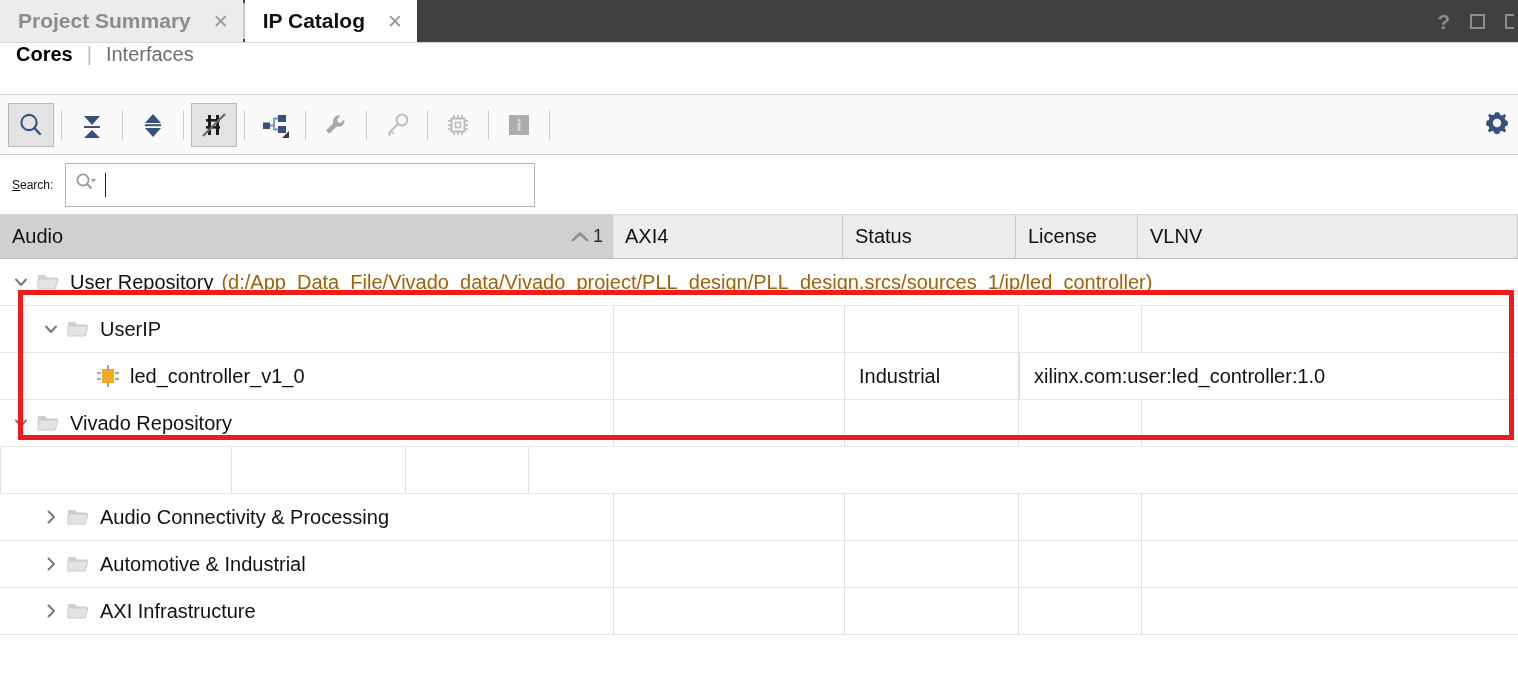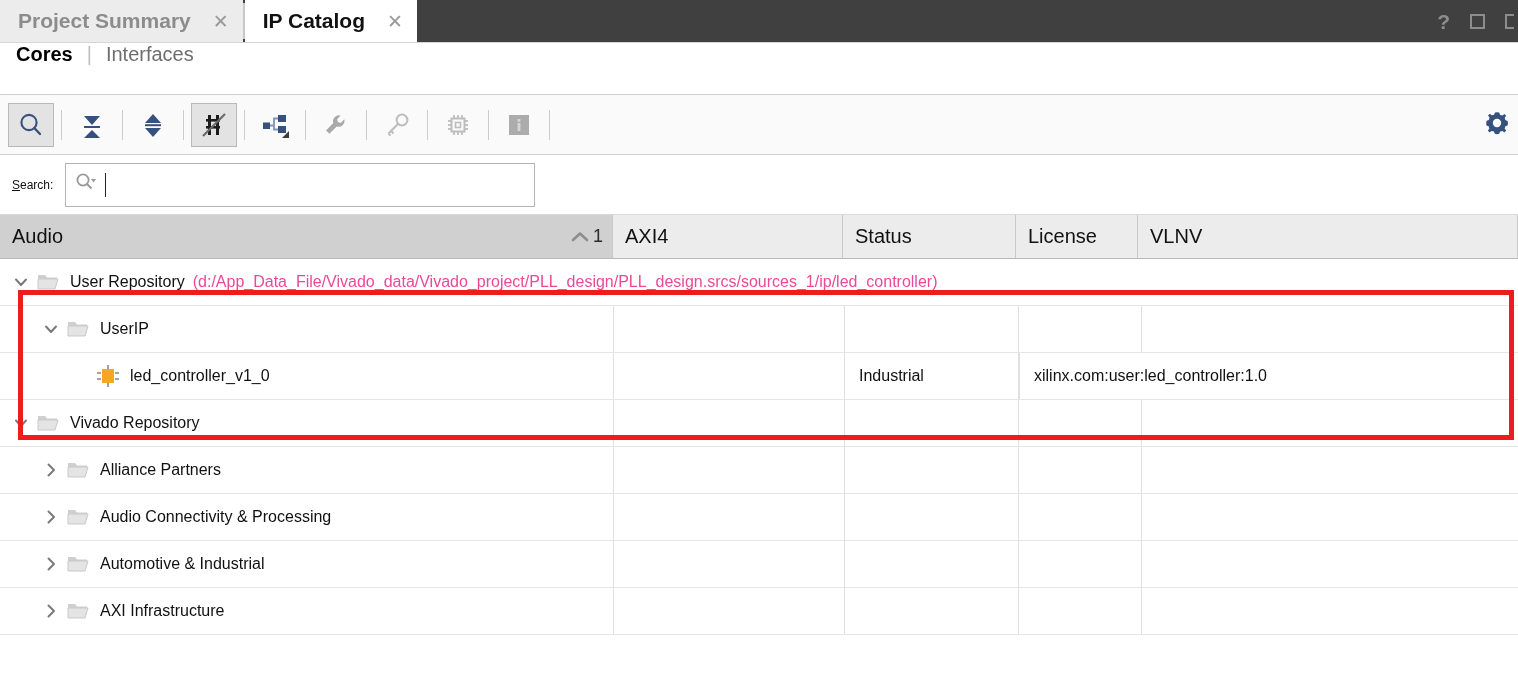--- a/index.html
+++ b/index.html
@@ -138,31 +138,31 @@
     padding-right: 9px;
   }
   .sort-num { font-size: 18px; color: #2a2a2a; }
 
   
   .tree { position: relative; background: #fff; }
   .row {
     display: flex; align-items: center;
     height: 47px;
     border-bottom: 1px solid #e6e6e6;
-    font-size: 16px;
+    font-size: 20px;
     cursor: pointer;
   }
   .cell-name { display: flex; align-items: center; height: 100%; flex: 0 0 auto; }
   .chev {
     width: 30px; display: flex; align-items: center; justify-content: center;
     color: #6f6f6f; flex: 0 0 30px;
   }
   .folder { margin-right: 10px; display: flex; align-items: center; }
   .name-text { color: #111; white-space: nowrap; }
-  .path-text { color: #ec4899; margin-left: 8px; white-space: nowrap; }
+  .path-text { color: #a16207; margin-left: 8px; white-space: nowrap; }
   .vsep { width: 1px; background: #e0e0e0; align-self: stretch; }
   .cell { display: flex; align-items: center; padding-left: 14px; height: 100%; color: #111; }
 
   
   .annot {
     position: absolute;
     border: 5px solid #ee1c1c;
     pointer-events: none;
     z-index: 30;
   }
@@ -426,34 +426,44 @@
         <div class="vsep"></div>
         <div class="cell" style="width: 230px;"></div>
         <div class="vsep"></div>
         <div class="cell" style="width: 173px;"></div>
         <div class="vsep"></div>
         <div class="cell" style="width: 122px;"></div>
         <div class="vsep"></div>
         <div class="cell" style="flex: 1 1 0%;"></div>
       </div>
       <div class="row">
+        <div class="vsep"></div>
+        <div class="cell" style="width: 230px;"></div>
+        <div class="vsep"></div>
+        <div class="cell" style="width: 173px;"></div>
+        <div class="vsep"></div>
+        <div class="cell" style="width: 122px;"></div>
+        <div class="vsep"></div>
+        <div class="cell" style="flex: 1 1 0%;"></div>
+      </div>
+      <div class="row">
         <div class="cell-name" style="width: 613px;">
           <div style="flex: 0 0 36px;"></div>
           <span class="chev">
             <svg width="18" height="18" viewBox="0 0 18 18">
               <polyline points="6.5,3.5 12,9 6.5,14.5" fill="none" stroke="#7a7a7a" stroke-width="2" stroke-linecap="round" stroke-linejoin="round"></polyline>
             </svg>
           </span>
           <span class="folder">
             <svg width="24" height="22" viewBox="0 0 24 22">
               <path d="M2 4h7l2 2.4h10v1.6H2z" fill="#cfcfcf"></path>
               <path d="M2 8h20l-3 10H2z" fill="#e4e4e4" stroke="#c9c9c9" stroke-width="1"></path>
             </svg>
           </span>
-          <span class="name-text">Alliance Partners</span>
+          <span class="name-text">Audio Connectivity &amp; Processing</span>
         </div>
         <div class="vsep"></div>
         <div class="cell" style="width: 230px;"></div>
         <div class="vsep"></div>
         <div class="cell" style="width: 173px;"></div>
         <div class="vsep"></div>
         <div class="cell" style="width: 122px;"></div>
         <div class="vsep"></div>
         <div class="cell" style="flex: 1 1 0%;"></div>
       </div>
@@ -464,21 +474,21 @@
             <svg width="18" height="18" viewBox="0 0 18 18">
               <polyline points="6.5,3.5 12,9 6.5,14.5" fill="none" stroke="#7a7a7a" stroke-width="2" stroke-linecap="round" stroke-linejoin="round"></polyline>
             </svg>
           </span>
           <span class="folder">
             <svg width="24" height="22" viewBox="0 0 24 22">
               <path d="M2 4h7l2 2.4h10v1.6H2z" fill="#cfcfcf"></path>
               <path d="M2 8h20l-3 10H2z" fill="#e4e4e4" stroke="#c9c9c9" stroke-width="1"></path>
             </svg>
           </span>
-          <span class="name-text">Audio Connectivity &amp; Processing</span>
+          <span class="name-text">Automotive &amp; Industrial</span>
         </div>
         <div class="vsep"></div>
         <div class="cell" style="width: 230px;"></div>
         <div class="vsep"></div>
         <div class="cell" style="width: 173px;"></div>
         <div class="vsep"></div>
         <div class="cell" style="width: 122px;"></div>
         <div class="vsep"></div>
         <div class="cell" style="flex: 1 1 0%;"></div>
       </div>
@@ -489,45 +499,20 @@
             <svg width="18" height="18" viewBox="0 0 18 18">
               <polyline points="6.5,3.5 12,9 6.5,14.5" fill="none" stroke="#7a7a7a" stroke-width="2" stroke-linecap="round" stroke-linejoin="round"></polyline>
             </svg>
           </span>
           <span class="folder">
             <svg width="24" height="22" viewBox="0 0 24 22">
               <path d="M2 4h7l2 2.4h10v1.6H2z" fill="#cfcfcf"></path>
               <path d="M2 8h20l-3 10H2z" fill="#e4e4e4" stroke="#c9c9c9" stroke-width="1"></path>
             </svg>
           </span>
-          <span class="name-text">Automotive &amp; Industrial</span>
-        </div>
-        <div class="vsep"></div>
-        <div class="cell" style="width: 230px;"></div>
-        <div class="vsep"></div>
-        <div class="cell" style="width: 173px;"></div>
-        <div class="vsep"></div>
-        <div class="cell" style="width: 122px;"></div>
-        <div class="vsep"></div>
-        <div class="cell" style="flex: 1 1 0%;"></div>
-      </div>
-      <div class="row">
-        <div class="cell-name" style="width: 613px;">
-          <div style="flex: 0 0 36px;"></div>
-          <span class="chev">
-            <svg width="18" height="18" viewBox="0 0 18 18">
-              <polyline points="6.5,3.5 12,9 6.5,14.5" fill="none" stroke="#7a7a7a" stroke-width="2" stroke-linecap="round" stroke-linejoin="round"></polyline>
-            </svg>
-          </span>
-          <span class="folder">
-            <svg width="24" height="22" viewBox="0 0 24 22">
-              <path d="M2 4h7l2 2.4h10v1.6H2z" fill="#cfcfcf"></path>
-              <path d="M2 8h20l-3 10H2z" fill="#e4e4e4" stroke="#c9c9c9" stroke-width="1"></path>
-            </svg>
-          </span>
           <span class="name-text">AXI Infrastructure</span>
         </div>
         <div class="vsep"></div>
         <div class="cell" style="width: 230px;"></div>
         <div class="vsep"></div>
         <div class="cell" style="width: 173px;"></div>
         <div class="vsep"></div>
         <div class="cell" style="width: 122px;"></div>
         <div class="vsep"></div>
         <div class="cell" style="flex: 1 1 0%;"></div>

